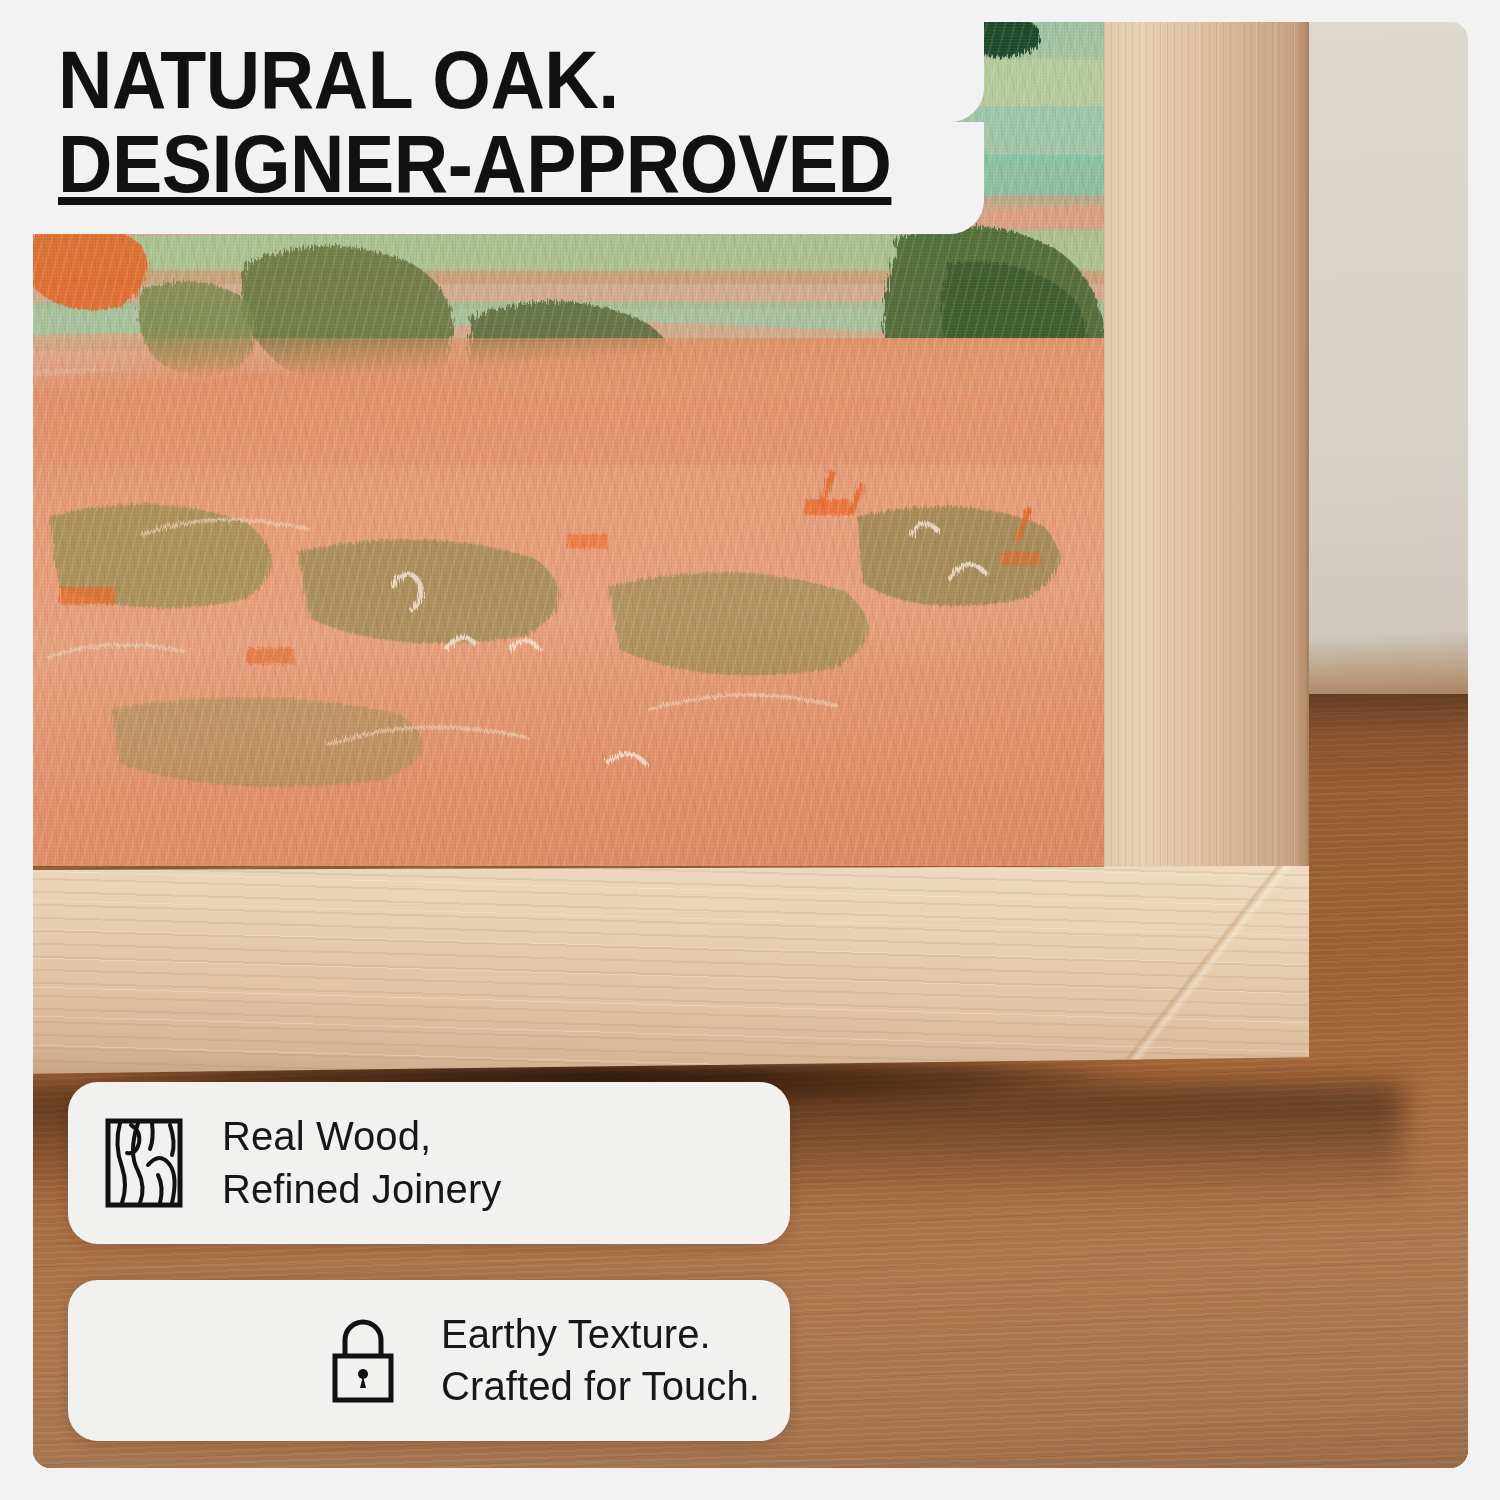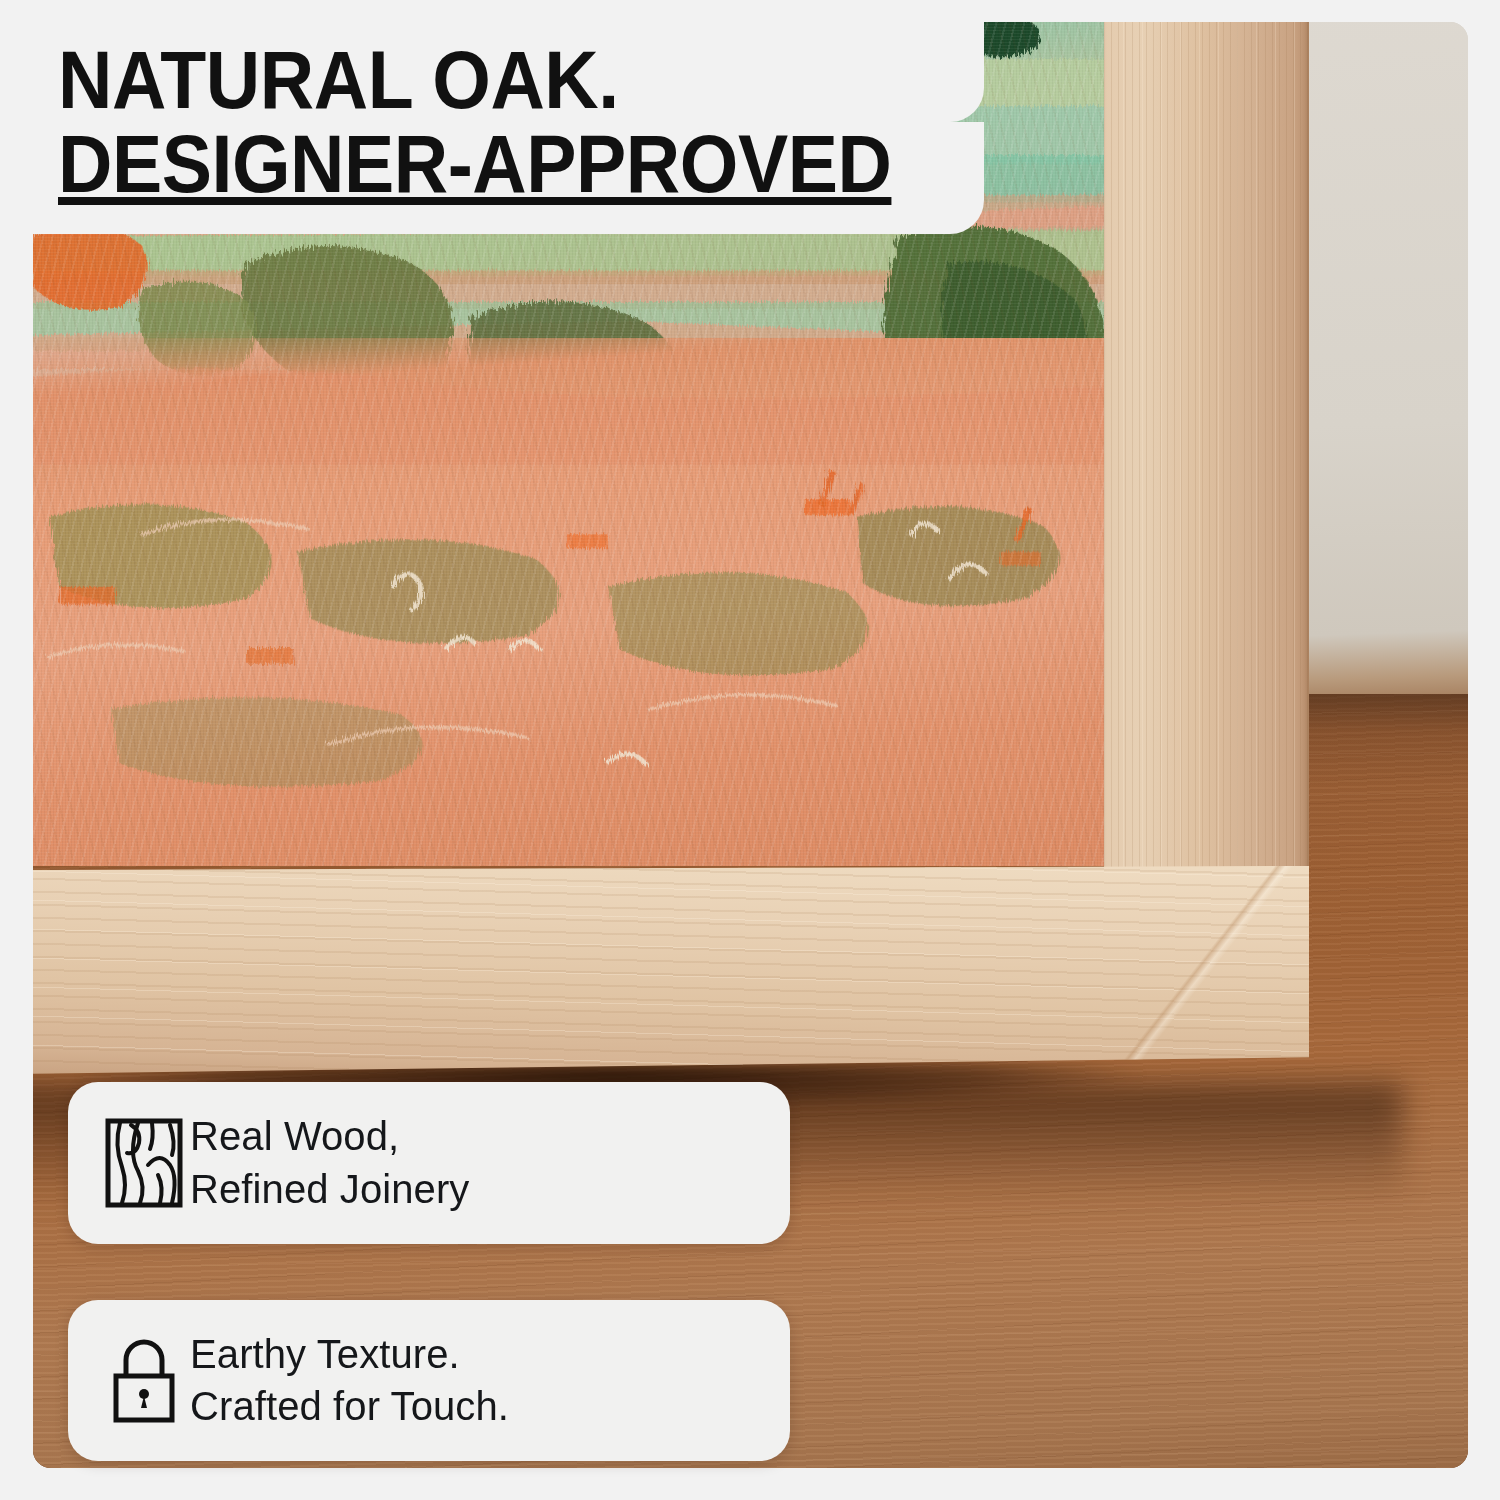--- a/index.html
+++ b/index.html
@@ -139,27 +139,27 @@
     line-height:0.96;
     letter-spacing:-0.5px;
     white-space:nowrap;
     transform:scaleX(0.93);
     transform-origin:left center;
   }
 
   
   .badges { position:absolute; left:68px; top:1082px; z-index:7; }
   .badge {
-    display:flex; align-items:center; 
+    display:flex; align-items:center; gap:32px;
     width:722px; background:#f1f1f0;
     border-radius:30px;
     padding:28px 30px;
     box-shadow:0 3px 14px rgba(40,18,6,.18);
   }
-  .badge + .badge { margin-top:56px; }
+  .badge + .badge { margin-top:36px;justify-content:flex-end; }
   .badge-icon { flex:0 0 auto; width:92px; height:92px; display:flex; align-items:center; justify-content:center; }
   .badge-text {
     font-family:"Liberation Sans", sans-serif;
     font-weight:400;
     font-size:40px;
     line-height:1.32;
     color:#15171a;
     letter-spacing:0.1px;
     white-space:pre-line;
   }

